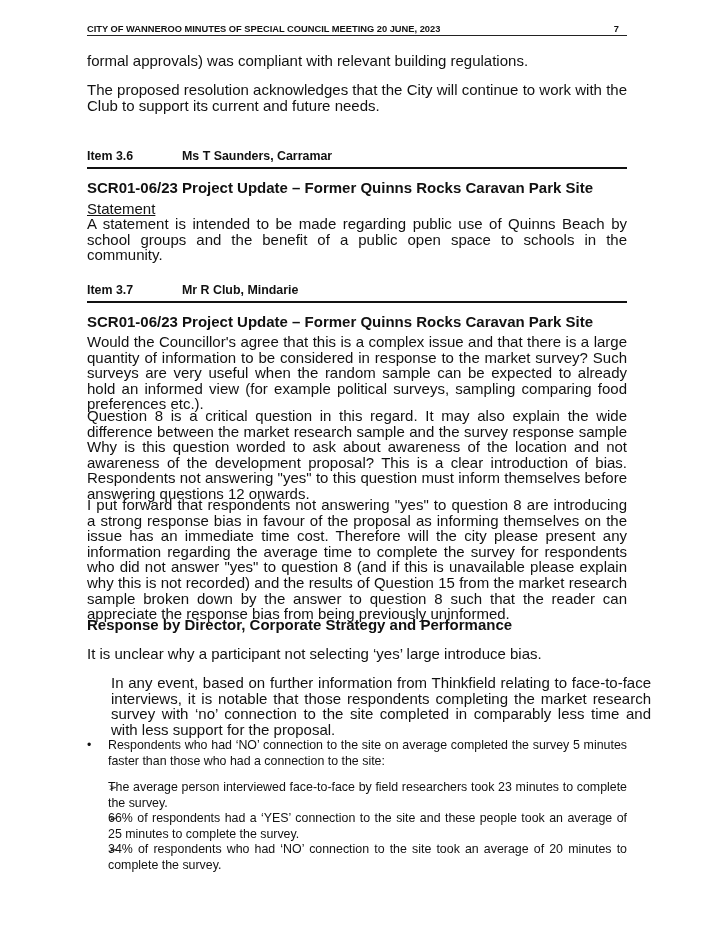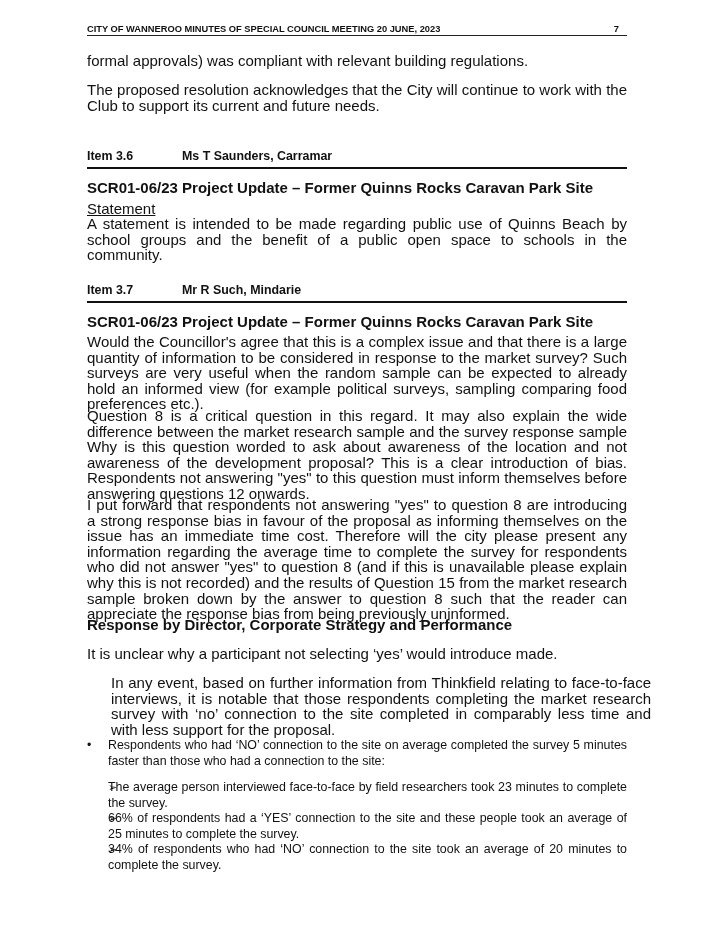--- a/index.html
+++ b/index.html
@@ -39,29 +39,29 @@
   <div class="blk j" style="top:82px;">The proposed resolution acknowledges that the City will continue to work with the Club to support its current and future needs.</div>
 
   <div class="item-head" style="top:149px;">
     <span class="num">Item 3.6</span><span>Ms T Saunders, Carramar</span>
   </div>
   <div class="blk i b" style="top:180px;">SCR01-06/23 Project Update – Former Quinns Rocks Caravan Park Site</div>
   <div class="blk i u" style="top:201px;">Statement</div>
   <div class="blk i j" style="top:216px;">A statement is intended to be made regarding public use of Quinns Beach by school groups and the benefit of a public open space to schools in the community.</div>
 
   <div class="item-head" style="top:283px;">
-    <span class="num">Item 3.7</span><span>Mr R Such, Mindarie</span>
+    <span class="num">Item 3.7</span><span>Mr R Club, Mindarie</span>
   </div>
   <div class="blk i b" style="top:314px;">SCR01-06/23 Project Update – Former Quinns Rocks Caravan Park Site</div>
   <div class="blk i j" style="top:334px;">Would the Councillor's agree that this is a complex issue and that there is a large quantity of information to be considered in response to the market survey?  Such surveys are very useful when the random sample can be expected to already hold an informed view (for example political surveys, sampling comparing food preferences etc.).</div>
   <div class="blk i j" style="top:408px;">Question 8 is a critical question in this regard. It may also explain the wide difference between the market research sample and the survey response sample  Why is this question worded to ask about awareness of the location and not awareness of the development proposal? This is a clear introduction of bias. Respondents not answering "yes" to this question must inform themselves before answering questions 12 onwards.</div>
   <div class="blk i j" style="top:497px;">I put forward that respondents not answering "yes" to question 8 are introducing a strong response bias in favour of the proposal as informing themselves on the issue has an immediate time cost.  Therefore will the city please present any information regarding the average time to complete the survey for respondents who did not answer "yes" to question 8 (and if this is unavailable please explain why this is not recorded) and the results of Question 15 from the market research sample broken down by the answer to question 8 such that the reader can appreciate the response bias from being previously uninformed.</div>
 
   <div class="blk b" style="top:617px;">Response by Director, Corporate Strategy and Performance</div>
-  <div class="blk j" style="top:646px;">It is unclear why a participant not selecting ‘yes’ would introduce made.</div>
+  <div class="blk j" style="top:646px;">It is unclear why a participant not selecting ‘yes’ large introduce bias.</div>
   <div class="blk j" style="top:675px;margin-left:24px;">In any event, based on further information from Thinkfield relating to face-to-face interviews, it is notable that those respondents completing the market research survey with ‘no’ connection to the site completed in comparably less time and with less support for the proposal.</div>
 
   <div class="bullet-row" style="top:738px;">
     <span class="mark">•</span>
     <div class="txt">Respondents who had ‘NO’ connection to the site on average completed the survey 5 minutes faster than those who had a connection to the site:</div>
   </div>
 
   <div class="sub-row" style="top:780px;">
     <span class="mark">➢</span>
     <div class="txt">The average person interviewed face-to-face by field researchers took 23 minutes to complete the survey.</div>

